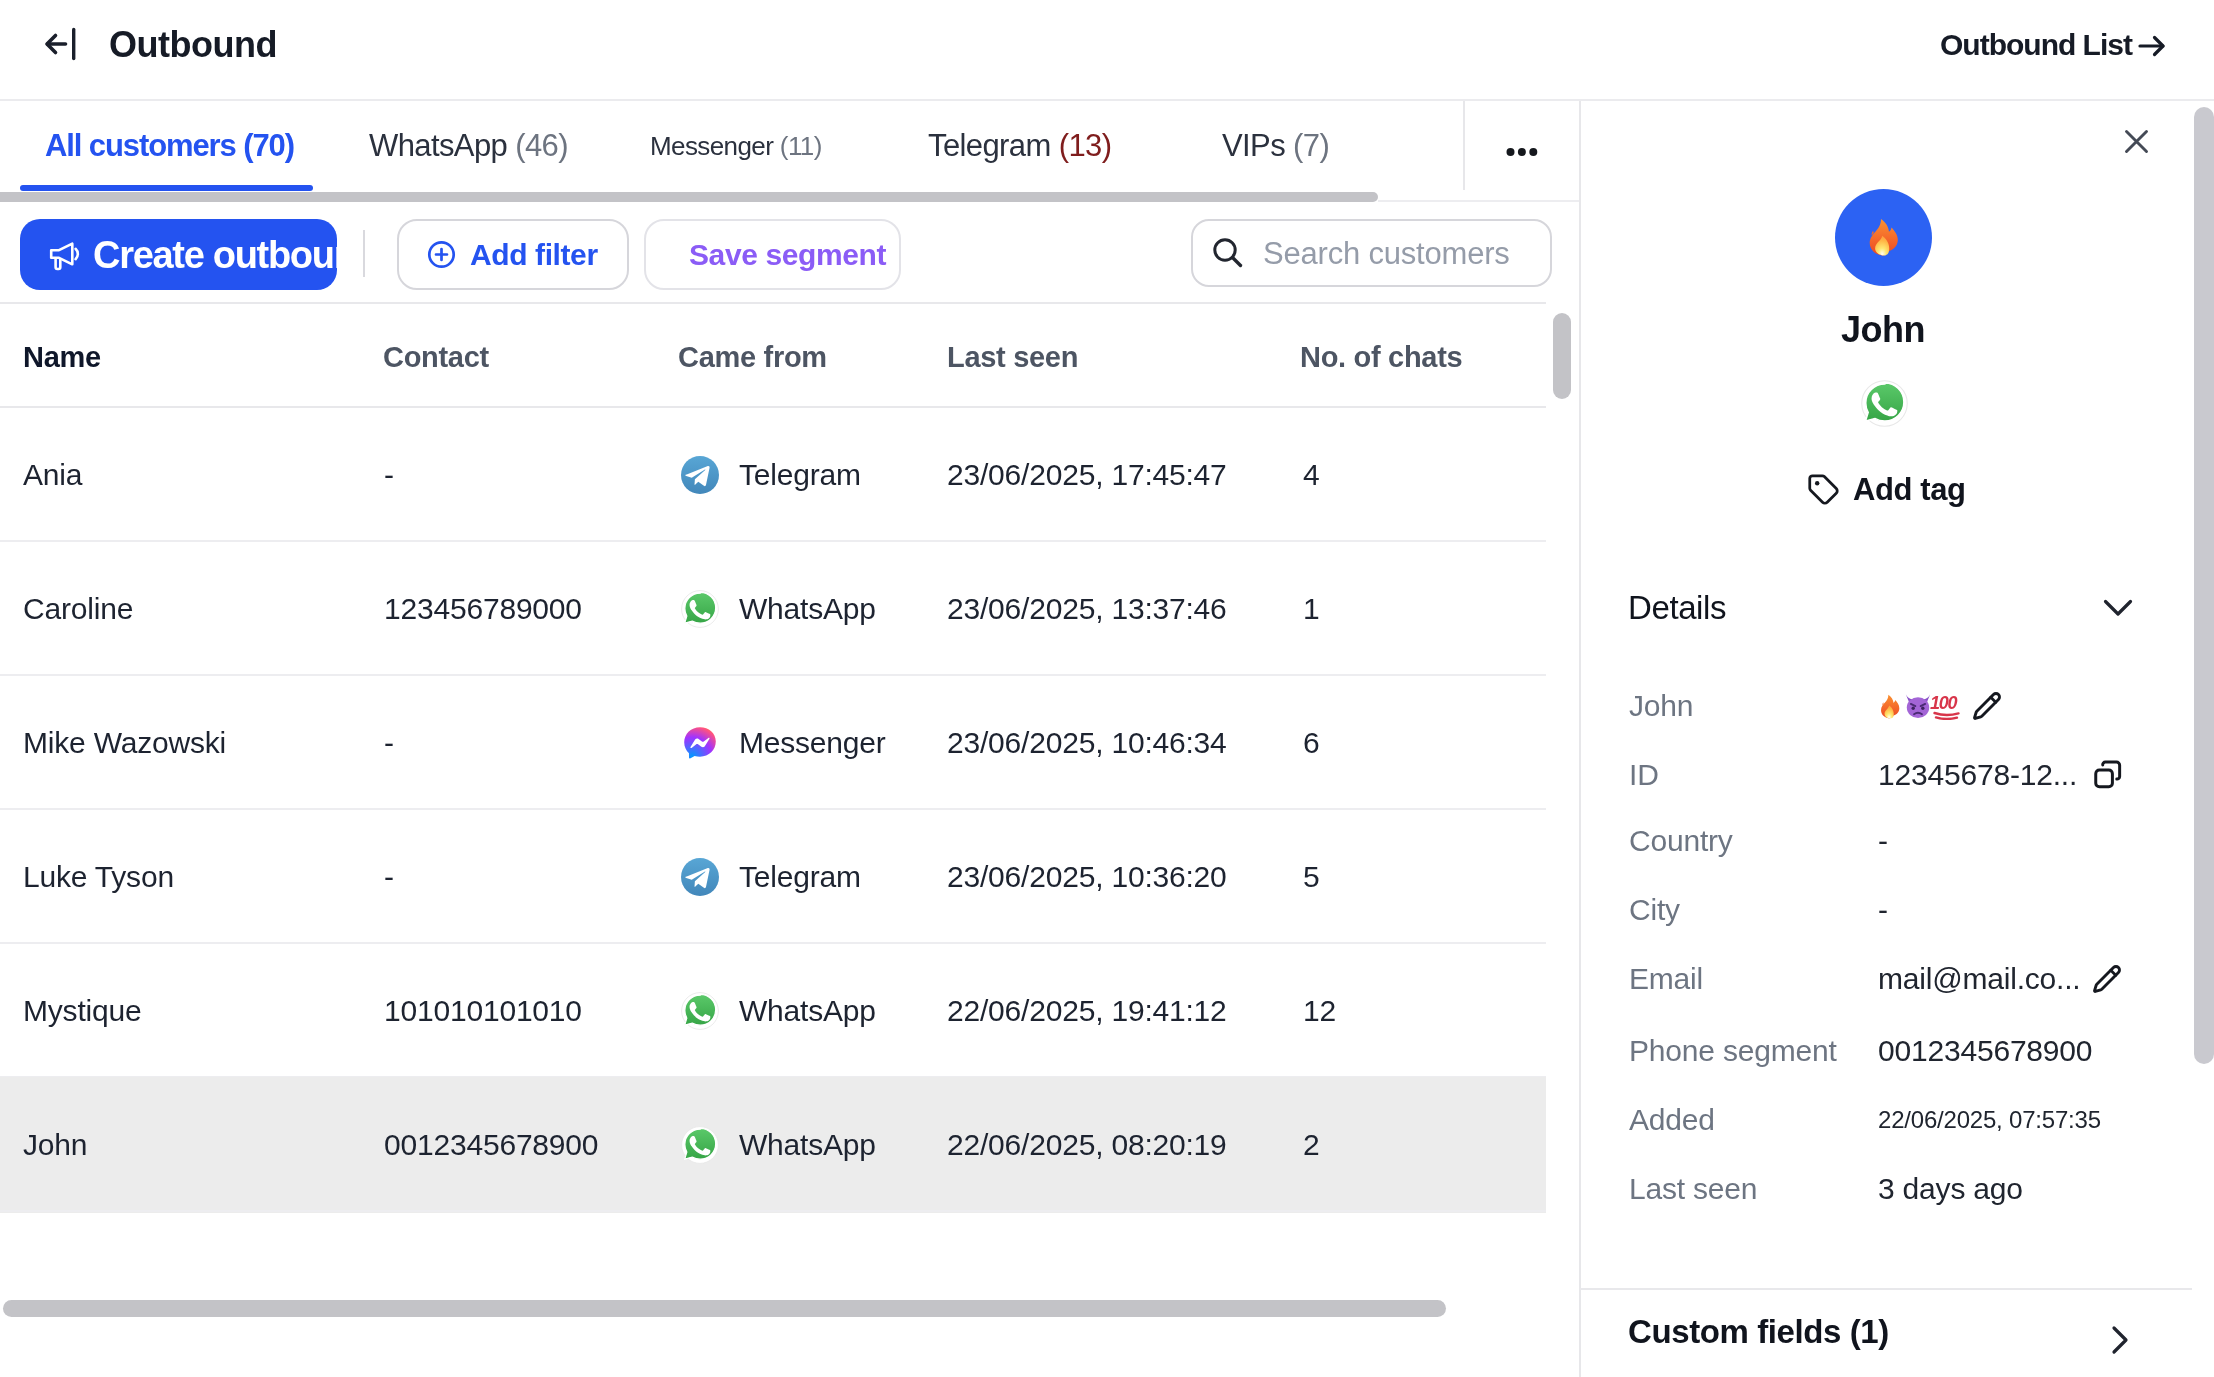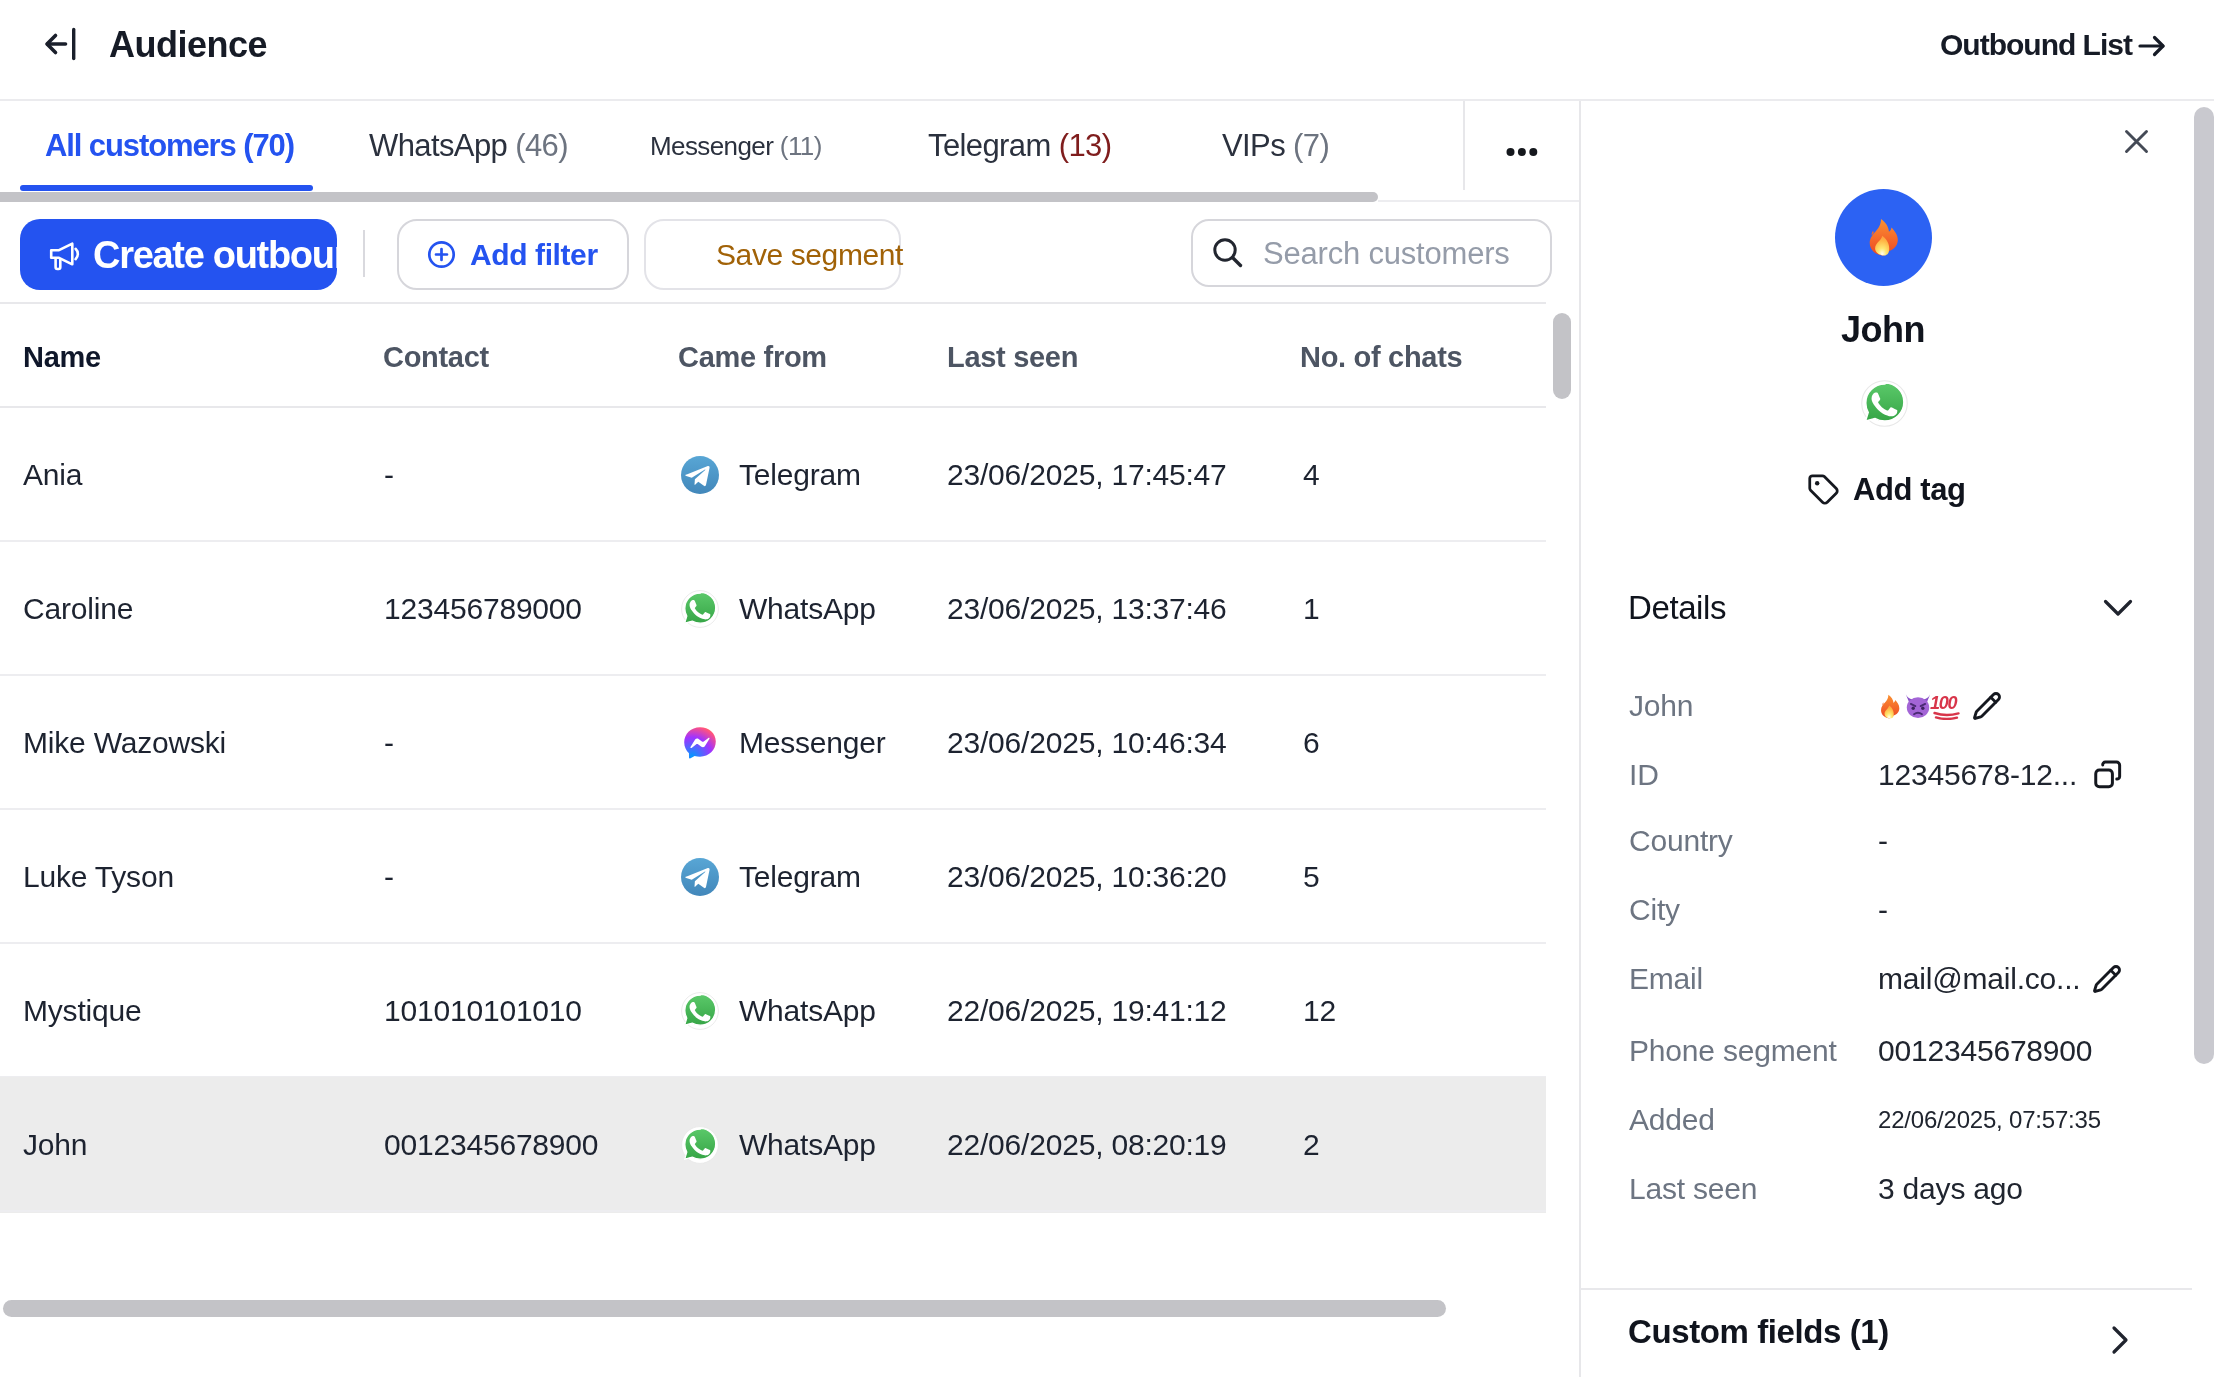--- a/index.html
+++ b/index.html
@@ -13,21 +13,21 @@
 </head>
 <body>
 <div id="app">
 
 <div class="t" style="left:0;top:0;width:2214px;height:101px;border-bottom:2px solid #ebebee"></div>
 <svg class="svgbox" style="left:44px;top:26px" width="36" height="36" viewBox="0 0 36 36" fill="none">
   <path d="M21.5 18H3.5" stroke="#1a1f2b" stroke-width="3.6" stroke-linecap="round" stroke-linejoin="round"></path>
   <path d="M11.5 9.5 L3 18 L11.5 26.5" stroke="#1a1f2b" stroke-width="3.6" stroke-linecap="round" stroke-linejoin="round"></path>
   <path d="M29.7 3.5 V32.5" stroke="#1a1f2b" stroke-width="3.4" stroke-linecap="round"></path>
 </svg>
-<div class="t" style="left:109px;top:27px;font-size:36px;line-height:36px;font-weight:700;letter-spacing:-0.5px;color:#161b26">Audience</div>
+<div class="t" style="left:109px;top:27px;font-size:36px;line-height:36px;font-weight:700;letter-spacing:-0.5px;color:#161b26">Outbound</div>
 <div class="t" style="left:1940px;top:30px;font-size:30px;line-height:30px;font-weight:700;letter-spacing:-1px;color:#161b26">Outbound List</div>
 <svg class="svgbox" style="left:2136px;top:30px" width="32" height="32" viewBox="0 0 32 32" fill="none">
   <path d="M4 16 H27" stroke="#161b26" stroke-width="3.2" stroke-linecap="round"></path>
   <path d="M18.5 7.5 L27 16 L18.5 24.5" stroke="#161b26" stroke-width="3.2" stroke-linecap="round" stroke-linejoin="round"></path>
 </svg>
 
 <div class="t" style="left:45px;top:130px;font-size:31px;line-height:32px;font-weight:700;letter-spacing:-1.1px;color:#2453f0">All customers <span style="font-weight:700">(70)</span></div>
 <div class="t" style="left:369px;top:130px;font-size:31px;line-height:32px;letter-spacing:-0.6px;color:#2b313e">WhatsApp <span style="color:#6d7480">(46)</span></div>
 <div class="t" style="left:650px;top:130px;font-size:26px;line-height:32px;letter-spacing:-0.6px;color:#2b313e">Messenger <span style="color:#6d7480">(11)</span></div>
 <div class="t" style="left:928px;top:130px;font-size:31px;line-height:32px;letter-spacing:-0.6px;color:#2b313e">Telegram <span style="color:#7f1d1d">(13)</span></div>
@@ -50,21 +50,21 @@
 </svg>
 <div class="t" style="left:93px;top:240px;font-size:38px;line-height:30px;font-weight:700;letter-spacing:-1.3px;color:#fff">Create outbound</div>
 <div class="t" style="left:363px;top:230px;width:2px;height:47px;background:#d9d9de"></div>
 <div class="t" style="left:397px;top:219px;width:232px;height:71px;border-radius:20px;background:#fff;border:2px solid #d6d6db"></div>
 <svg class="svgbox" style="left:427px;top:240px" width="29" height="29" viewBox="0 0 29 29" fill="none">
   <circle cx="14.5" cy="14.5" r="12.2" stroke="#2453f0" stroke-width="2.7"></circle>
   <path d="M14.5 9 V20 M9 14.5 H20" stroke="#2453f0" stroke-width="2.7" stroke-linecap="round"></path>
 </svg>
 <div class="t" style="left:470px;top:240px;font-size:30px;line-height:30px;font-weight:700;letter-spacing:-0.4px;color:#2453f0">Add filter</div>
 <div class="t" style="left:644px;top:219px;width:257px;height:71px;border-radius:20px;background:#fff;border:2px solid #e3e3e8"></div>
-<div class="t" style="left:716px;top:240px;font-size:30px;line-height:30px;font-weight:400;letter-spacing:-0.4px;color:#a16207">Save segment</div>
+<div class="t" style="left:689px;top:240px;font-size:30px;line-height:30px;font-weight:700;letter-spacing:-0.4px;color:#8b5cf6">Save segment</div>
 <div class="t" style="left:1191px;top:219px;width:361px;height:68px;border-radius:18px;background:#fff;border:2px solid #d6d6db"></div>
 <svg class="svgbox" style="left:1209px;top:234px" width="38" height="38" viewBox="0 0 38 38" fill="none">
   <circle cx="16" cy="16" r="10.2" stroke="#22262f" stroke-width="3"></circle>
   <path d="M23.5 23.5 L31.5 31.5" stroke="#22262f" stroke-width="3.4" stroke-linecap="round"></path>
 </svg>
 <div class="t" style="left:1263px;top:238px;font-size:31px;line-height:31px;color:#959ca9;letter-spacing:-0.2px">Search customers</div>
 
 <svg width="0" height="0" style="position:absolute">
 <defs>
 <linearGradient id="gtg" x1="0" y1="0" x2="0" y2="1">

